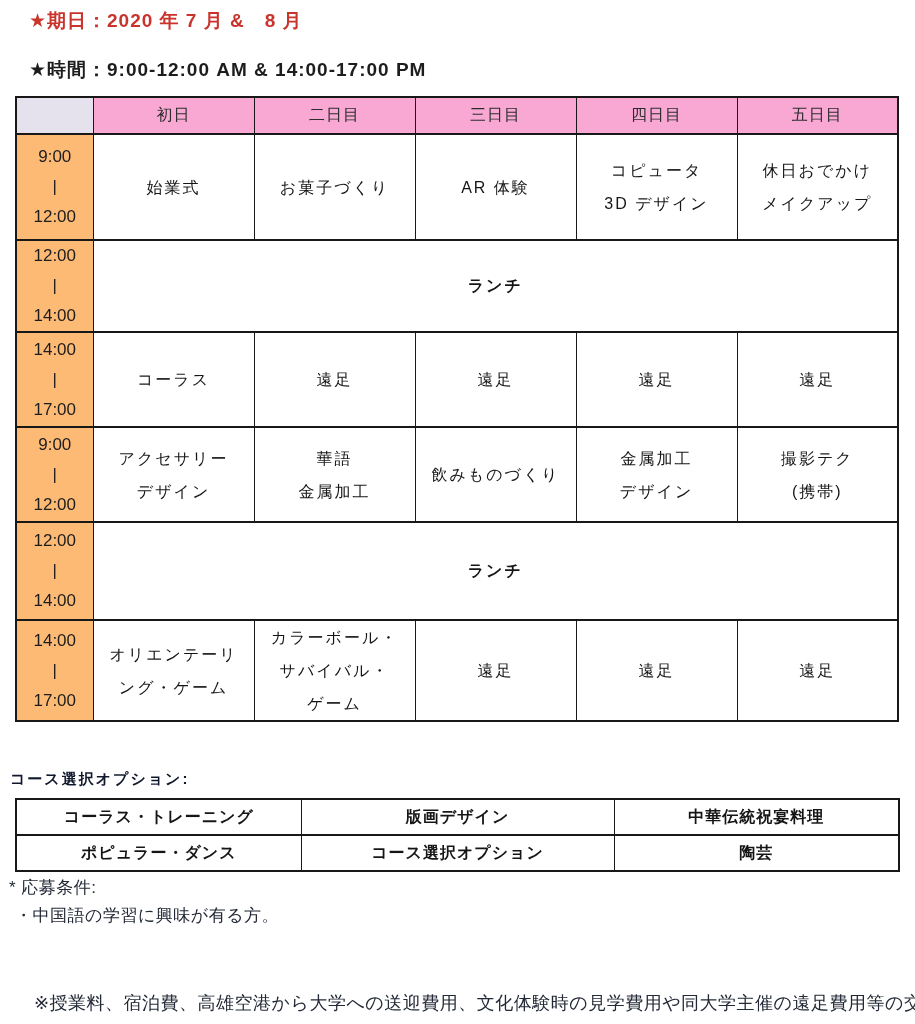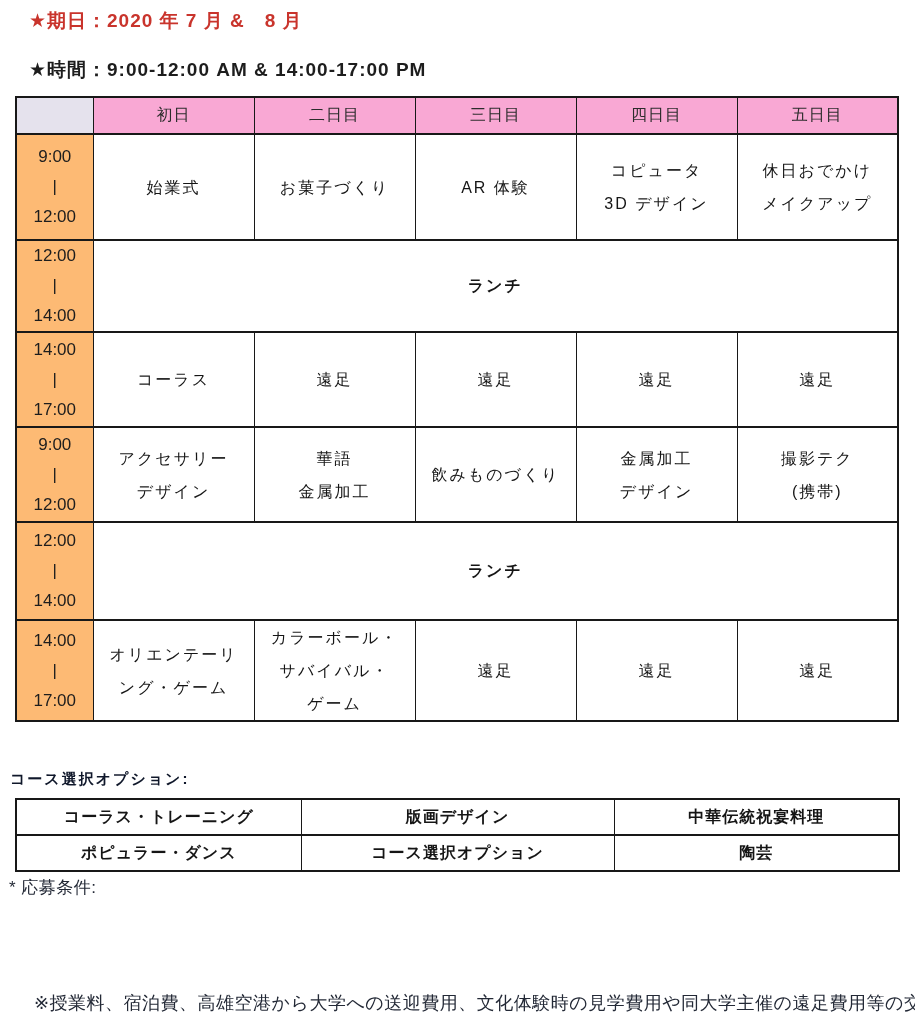--- a/index.html
+++ b/index.html
@@ -223,15 +223,16 @@
     </tr>
     <tr>
       <td>ポピュラー・ダンス</td>
       <td>コース選択オプション</td>
       <td>陶芸</td>
     </tr>
   </tbody>
     </table>
 
   <div class="note note-req-label">* 応募条件:</div>
+  <div class="note note-req">・中国語の学習に興味が有る方。</div>
   <div class="note note-fee-sub">※授業料、宿泊費、高雄空港から大学への送迎費用、文化体験時の見学費用や同大学主催の遠足費用等の交</div>
 
 </div>
 
 </body></html>

